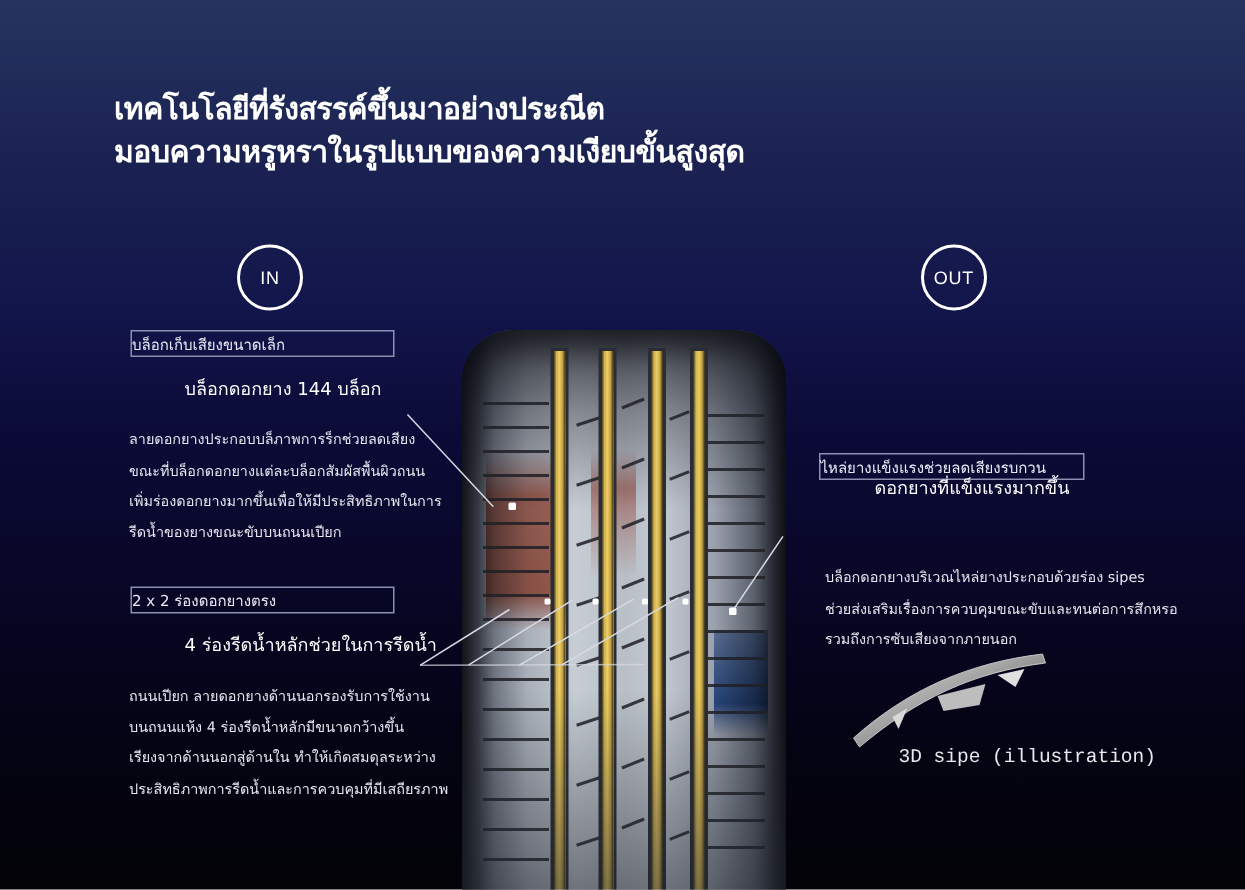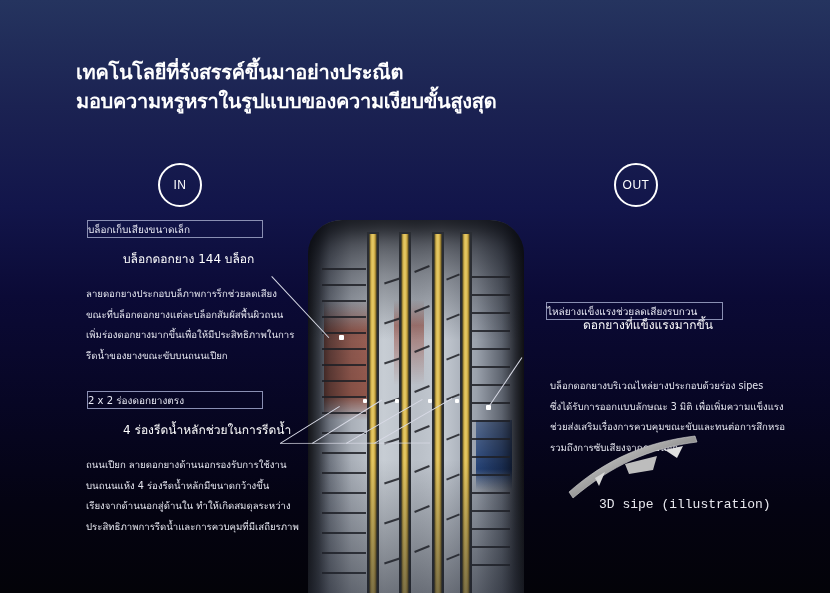--- a/index.html
+++ b/index.html
@@ -201,21 +201,20 @@
   <div>เรียงจากด้านนอกสู่ด้านใน ทำให้เกิดสมดุลระหว่าง</div>
   <div>ประสิทธิภาพการรีดน้ำและการควบคุมที่มีเสถียรภาพ</div>
 </div>
 
 <div class="abs label-box" style="left:546px; top:286px; width:177px;margin-top:16px;">
   <span>ไหล่ยางแข็งแรงช่วยลดเสียงรบกวน</span>
 </div>
 <div class="abs feature-title" style="left:546px; top:315px;">ดอกยางที่แข็งแรงมากขึ้น</div>
 <div class="abs body-text" style="left:550px; top:348px;margin-top:28px;">
   <div>บล็อกดอกยางบริเวณไหล่ยางประกอบด้วยร่อง sipes</div>
-  <div>ซึ่งได้รับการออกแบบลักษณะ 3 มิติ เพื่อเพิ่มความแข็งแรง</div>
   <div>ช่วยส่งเสริมเรื่องการควบคุมขณะขับและทนต่อการสึกหรอ</div>
   <div>รวมถึงการซับเสียงจากภายนอก</div>
 </div>
 
 <svg class="abs" style="left:565px; top:430px;" width="140" height="70" viewBox="0 0 140 70">
   <defs>
     <linearGradient id="sipeG" x1="0" y1="0" x2="1" y2="1">
       <stop offset="0" stop-color="#f2f2f2"></stop>
       <stop offset="0.5" stop-color="#9a9a9a"></stop>
       <stop offset="1" stop-color="#5a5a5a"></stop>

